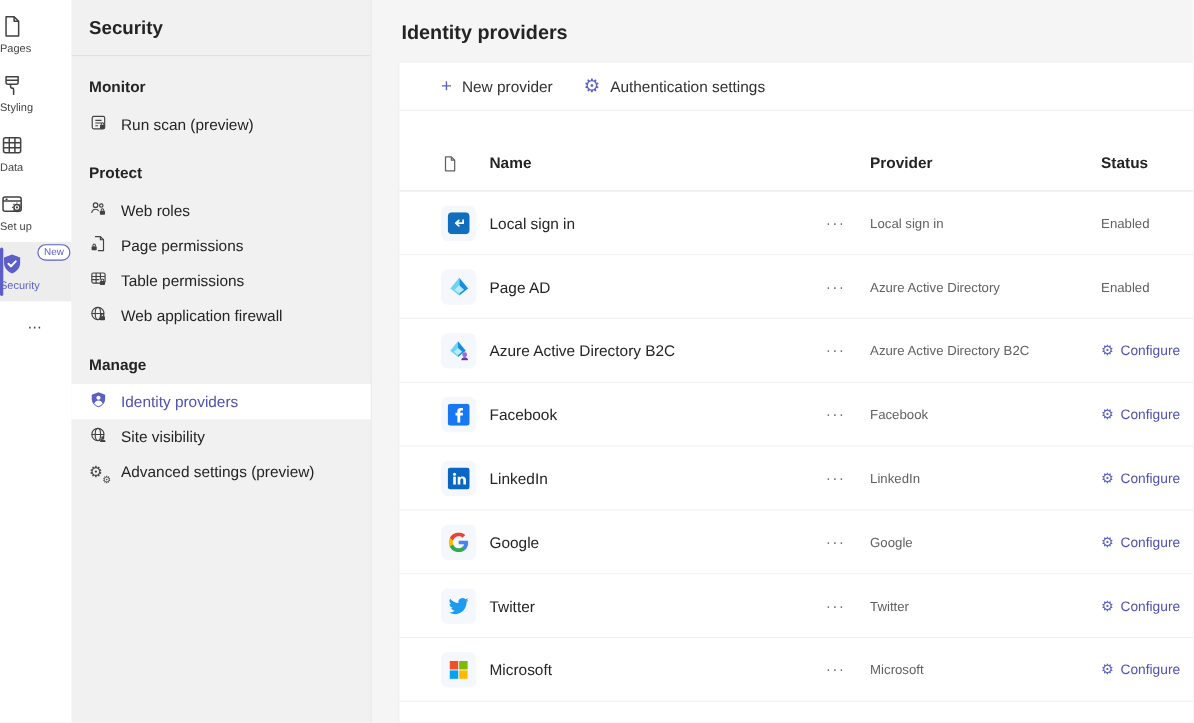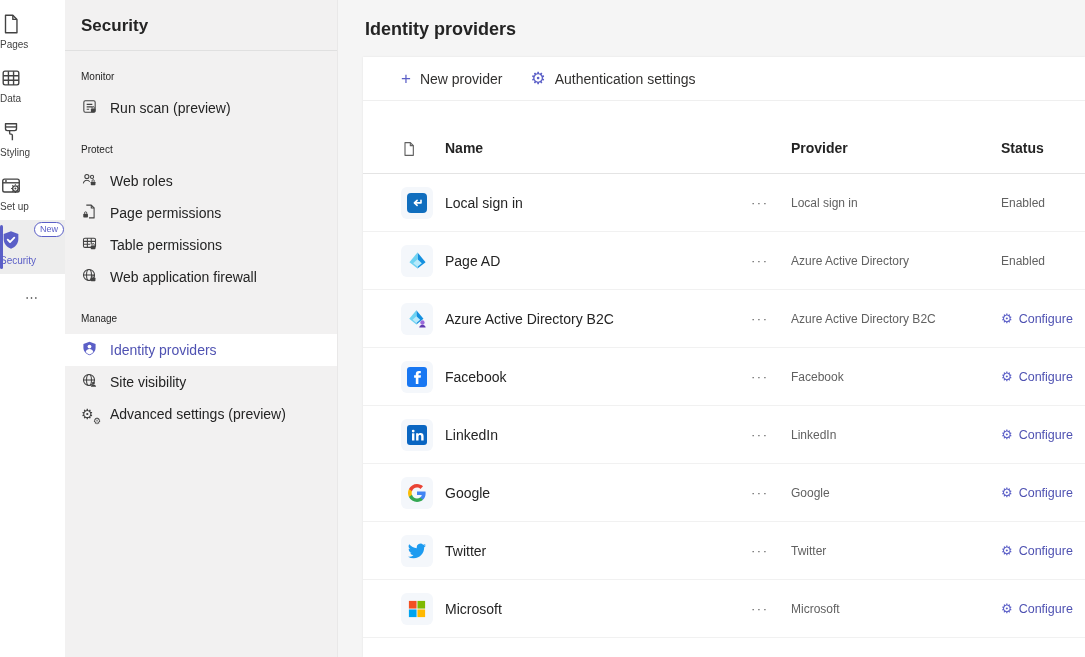--- a/index.html
+++ b/index.html
@@ -14,21 +14,21 @@
   .rail-label { font-size:10px; color:#424242; }
   .rail-item.selected { background:#ededed; }
   .rail-item.selected::before { content:""; position:absolute; left:0; top:5px; bottom:5px; width:3px; border-radius:2px; background:#5b5fc7; }
   .rail-item.selected .rail-label { color:#5b5fc7; }
   .badge { position:absolute; top:2px; right:1px; font-size:9px; color:#5b5fc7; border:1px solid #5b5fc7; border-radius:9px; padding:1px 5px; background:#fff; line-height:1.2; }
   .rail-more { text-align:center; padding:16px 0; color:#424242; font-size:13px; letter-spacing:2px; cursor:pointer; }
 
   
   .sidebar { width:273px; min-width:273px; background:#f2f1f1; border-right:1px solid #e9e8e8; }
   .sidebar-title { font-size:17px; font-weight:700; padding:16px 16px 14px; border-bottom:1px solid #e0e0e0; }
-  .side-header { font-size:10px; font-weight:400; padding:20px 16px 10px; }
+  .side-header { font-size:14px; font-weight:700; padding:20px 16px 10px; }
   .side-item { display:flex; align-items:center; gap:12px; height:32px; padding:0 16px; font-size:14px; color:#242424; cursor:pointer; }
   .side-item svg { width:17px; height:17px; flex:none; }
   .side-item.selected { background:#ffffff; color:#4f52b2; }
   .gears { position:relative; width:17px; height:17px; color:#424242; }
   .gears .g1 { font-size:14px; line-height:17px; }
   .gears .g2 { position:absolute; right:-3px; bottom:-3px; font-size:9px; }
 
   
   .main { flex:1; min-width:0; display:flex; flex-direction:column; background:#f5f5f5; }
   .main-title { font-size:18px; font-weight:600; padding:19px 0 17px 27px; }
@@ -60,36 +60,36 @@
       <span>
           <svg viewBox="0 0 24 24" fill="none" stroke="#424242" stroke-width="1.5" stroke-linejoin="round">
             <path d="M6 2.5h8l4.5 4.5v14.5H6z"></path>
             <path d="M14 2.5V7h4.5"></path>
           </svg>
         </span>
       <span class="rail-label">Pages</span>
     </div>
     <div class="rail-item">
       <span>
-          <svg viewBox="0 0 24 24" fill="none" stroke="#424242" stroke-width="1.5">
-            <rect x="3.5" y="4.5" width="17" height="15" rx="2"></rect>
-            <path d="M3.5 9.5h17M3.5 14.5h17M9.2 4.5v15M14.8 4.5v15"></path>
-          </svg>
-        </span>
-      <span class="rail-label">Data</span>
-    </div>
-    <div class="rail-item">
-      <span>
           <svg viewBox="0 0 24 24" fill="none" stroke="#424242" stroke-width="1.5" stroke-linejoin="round">
             <path d="M6 3h12v5.5c0 1.2-.8 2-2 2H8c-1.2 0-2-.8-2-2V3z"></path>
             <path d="M6 6.5h12"></path>
             <path d="M10.5 10.5v2.5c0 .8.5 1.3 1.3 1.3h.4c.8 0 1.3.6 1.3 1.4V21"></path>
           </svg>
         </span>
       <span class="rail-label">Styling</span>
+    </div>
+    <div class="rail-item">
+      <span>
+          <svg viewBox="0 0 24 24" fill="none" stroke="#424242" stroke-width="1.5">
+            <rect x="3.5" y="4.5" width="17" height="15" rx="2"></rect>
+            <path d="M3.5 9.5h17M3.5 14.5h17M9.2 4.5v15M14.8 4.5v15"></path>
+          </svg>
+        </span>
+      <span class="rail-label">Data</span>
     </div>
     <div class="rail-item">
       <span>
           <svg viewBox="0 0 24 24" fill="none" stroke="#424242" stroke-width="1.5">
             <rect x="3" y="4.5" width="18" height="14" rx="2"></rect>
             <path d="M3 8.5h18"></path>
             <path d="M5.5 6.6h2"></path>
             <circle cx="16.8" cy="14.8" r="3" fill="#ffffff"></circle>
             <circle cx="16.8" cy="14.8" r="1.1" fill="#424242" stroke="none"></circle>
             <path d="M16.8 11v-1M16.8 19.6v-1M13 14.8h-1M21.6 14.8h-1M14.1 12.1l-.7-.7M20.2 18.2l-.7-.7M14.1 17.5l-.7.7M20.2 11.4l-.7.7" stroke-width="1.2"></path>

